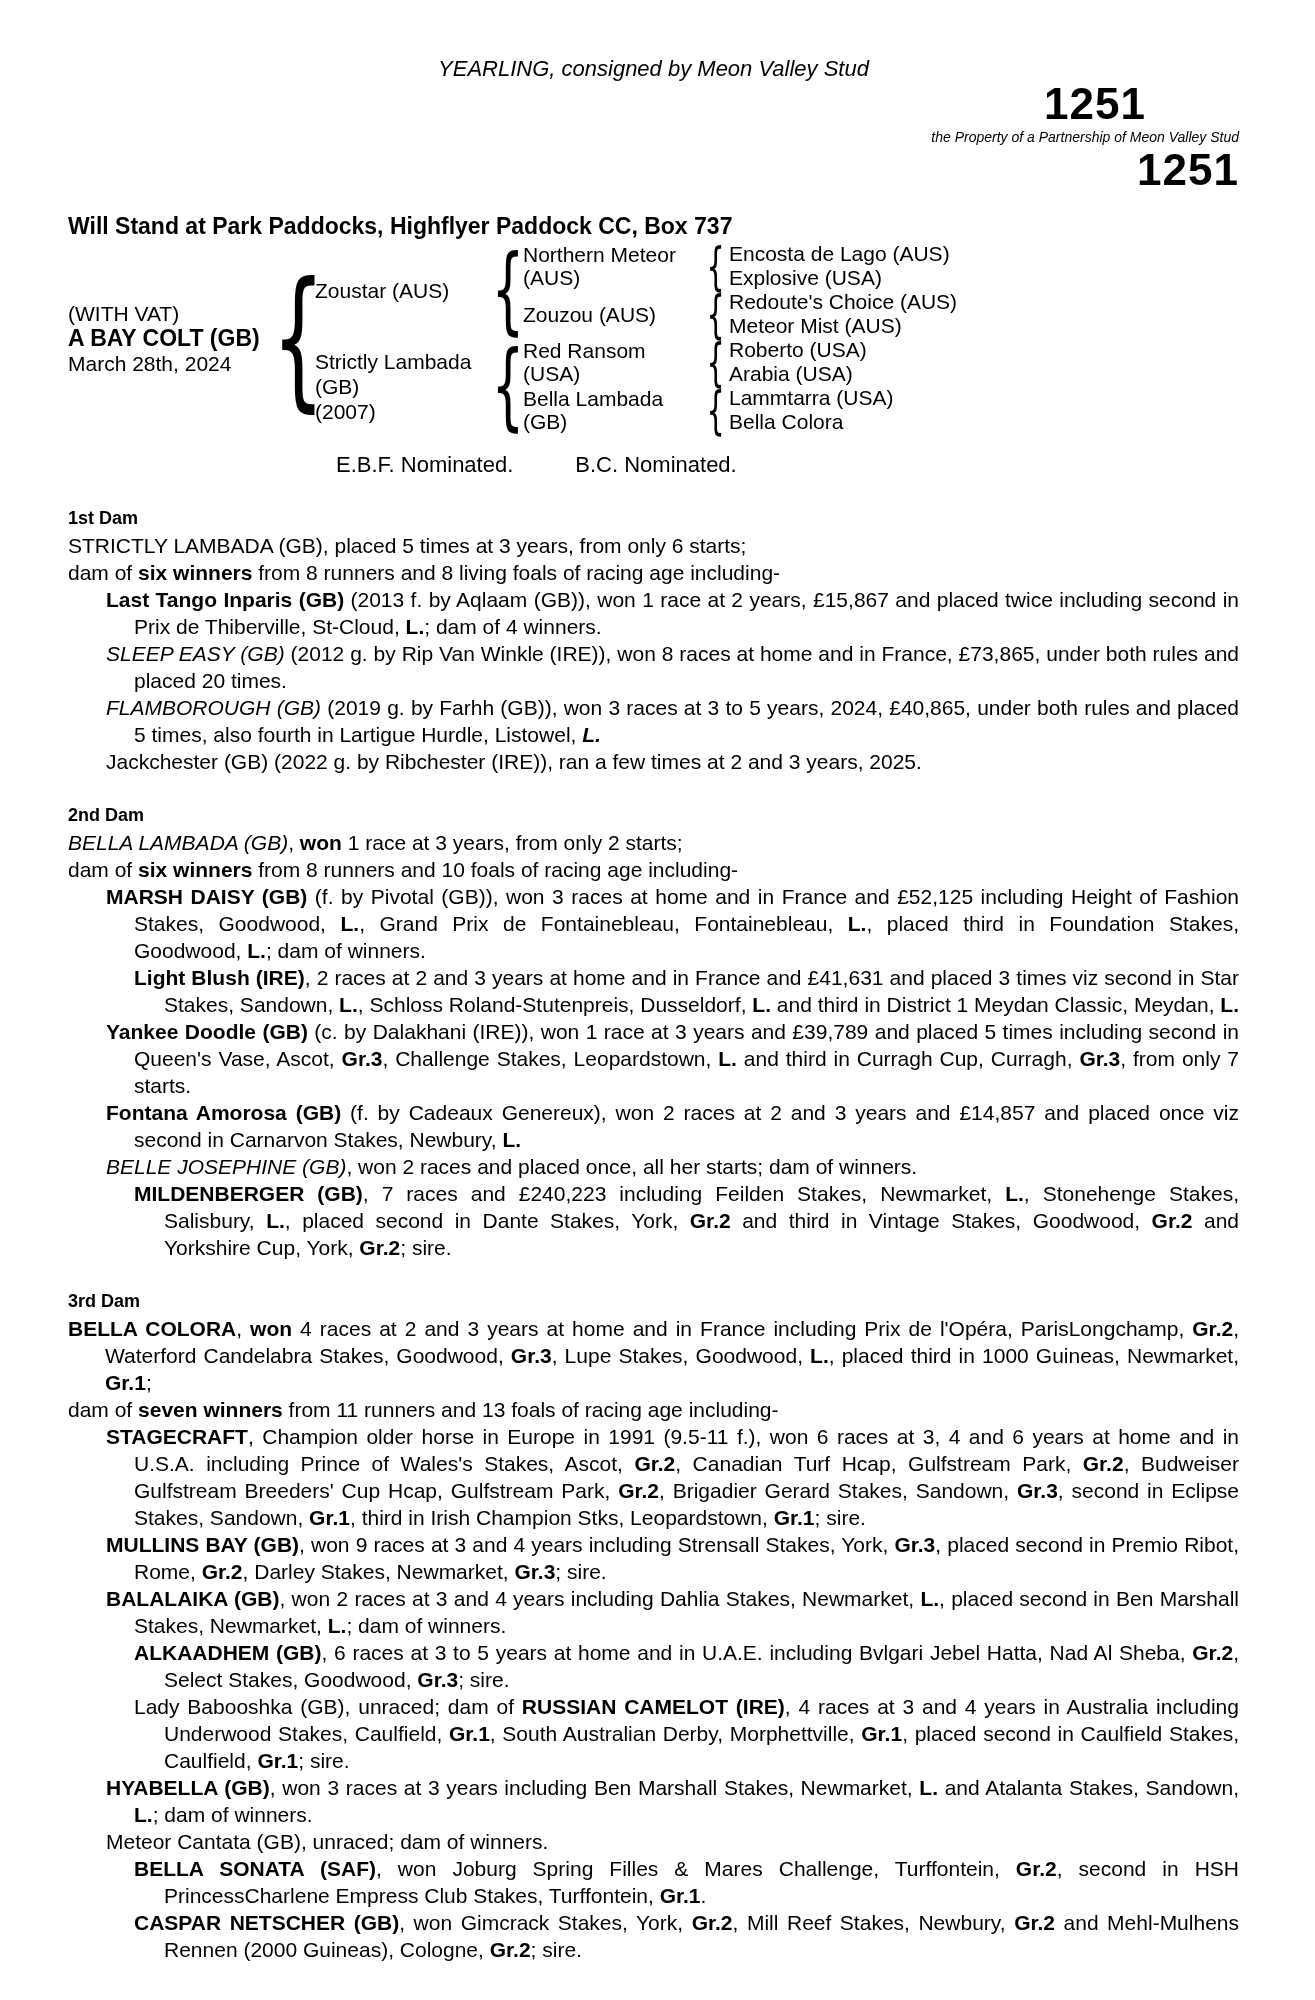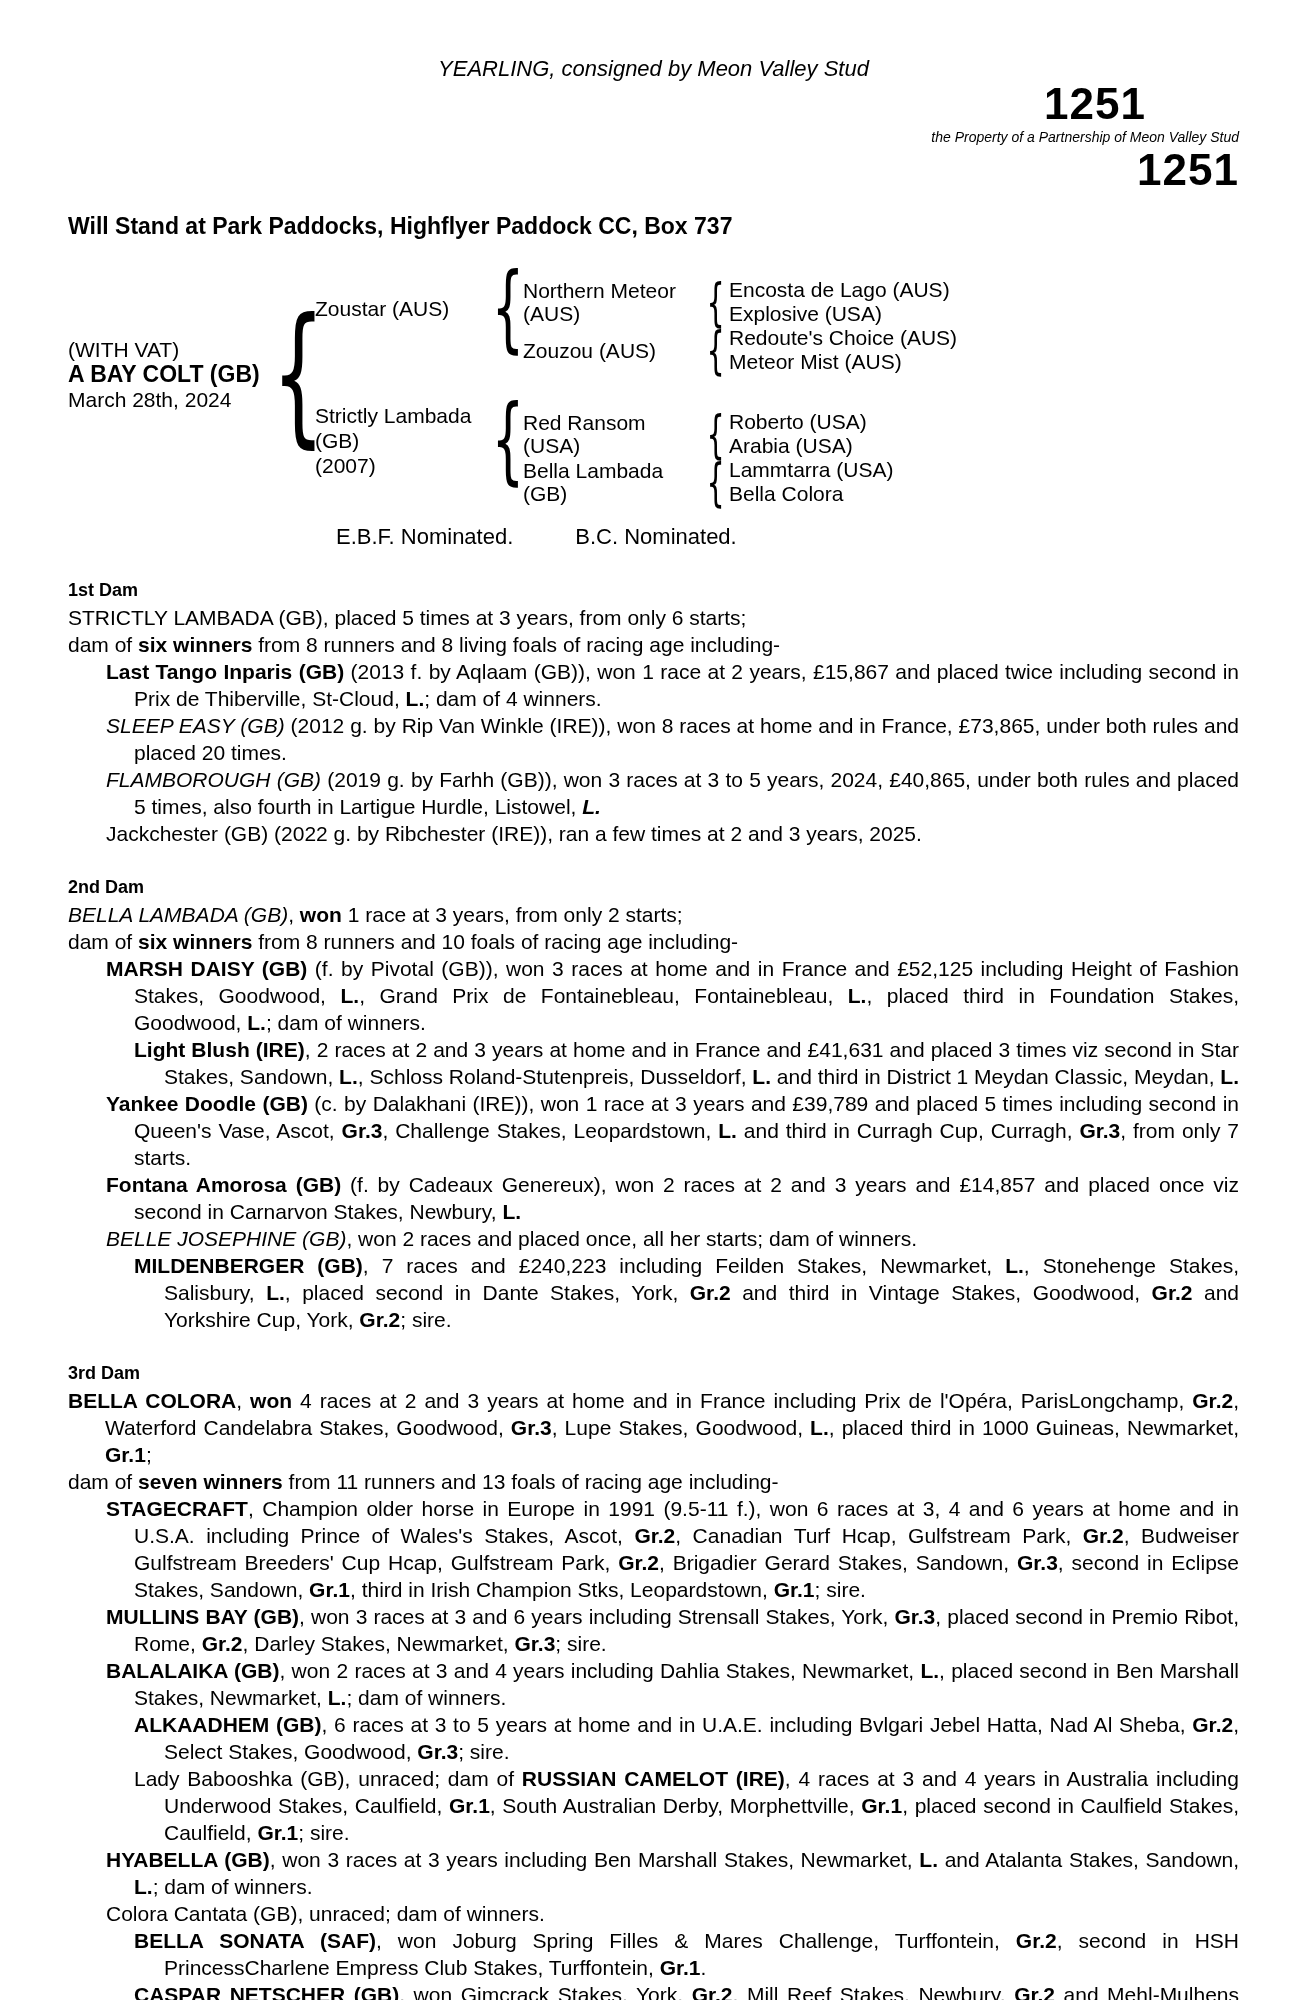--- a/index.html
+++ b/index.html
@@ -19,21 +19,21 @@
   .subject { width:213px; line-height:25px; }
   .subject .sname { font-weight:700; font-size:23px; }
   .brace { display:flex; align-items:center; justify-content:center; }
   .brace::before { content:"{"; display:block; line-height:0.9; font-family:"DejaVu Sans",sans-serif; transform:scaleX(0.55); }
   .brace-1 { width:34px; } .brace-1::before { font-size:152px; }
   .brace-2 { width:30px; } .brace-2::before { font-size:94px; }
   .brace-3 { width:26px; } .brace-3::before { font-size:52px; }
   .ped-right { flex:1; }
   .half { display:flex; align-items:center; }
   .sire-cell { width:178px; line-height:25px; }
-  .pstack { flex:1;margin-top:36px; }
+  .pstack { flex:1; }
   .prow { display:flex; align-items:center; height:48px; }
   .pname { width:180px; line-height:23px; }
   .gp-pair { flex:1; line-height:24px; }
   .gp-line { display:block; white-space:nowrap; }
   .pline { display:block; }
 
   
   .noms { display:flex; gap:62px; font-weight:400; font-size:22px; margin:18px 0 0 268px; }
 
   
@@ -164,25 +164,25 @@
           <div class="para ind2"><span class="b">MILDENBERGER (GB)</span><span>, 7 races and £240,223 including Feilden Stakes, Newmarket, </span><span class="b">L.</span><span>, Stonehenge Stakes, Salisbury, </span><span class="b">L.</span><span>, placed second in Dante Stakes, York, </span><span class="b">Gr.2</span><span> and third in Vintage Stakes, Goodwood, </span><span class="b">Gr.2</span><span> and Yorkshire Cup, York, </span><span class="b">Gr.2</span><span>; sire.</span></div>
         </div>
   </div>
 
   <div class="section">
     <div class="sec-h">3rd Dam</div>
     <div>
           <div class="para ind0"><span class="b">BELLA COLORA</span><span>, </span><span class="b">won</span><span> 4 races at 2 and 3 years at home and in France including Prix de l'Opéra, ParisLongchamp, </span><span class="b">Gr.2</span><span>, Waterford Candelabra Stakes, Goodwood, </span><span class="b">Gr.3</span><span>, Lupe Stakes, Goodwood, </span><span class="b">L.</span><span>, placed third in 1000 Guineas, Newmarket, </span><span class="b">Gr.1</span><span>;</span></div>
           <div class="para ind0"><span>dam of </span><span class="b">seven winners</span><span> from 11 runners and 13 foals of racing age including-</span></div>
           <div class="para ind1"><span class="b">STAGECRAFT</span><span>, Champion older horse in Europe in 1991 (9.5-11 f.), won 6 races at 3, 4 and 6 years at home and in U.S.A. including Prince of Wales's Stakes, Ascot, </span><span class="b">Gr.2</span><span>, Canadian Turf Hcap, Gulfstream Park, </span><span class="b">Gr.2</span><span>, Budweiser Gulfstream Breeders' Cup Hcap, Gulfstream Park, </span><span class="b">Gr.2</span><span>, Brigadier Gerard Stakes, Sandown, </span><span class="b">Gr.3</span><span>, second in Eclipse Stakes, Sandown, </span><span class="b">Gr.1</span><span>, third in Irish Champion Stks, Leopardstown, </span><span class="b">Gr.1</span><span>; sire.</span></div>
-          <div class="para ind1"><span class="b">MULLINS BAY (GB)</span><span>, won 3 races at 3 and 6 years including Strensall Stakes, York, </span><span class="b">Gr.3</span><span>, placed second in Premio Ribot, Rome, </span><span class="b">Gr.2</span><span>, Darley Stakes, Newmarket, </span><span class="b">Gr.3</span><span>; sire.</span></div>
+          <div class="para ind1"><span class="b">MULLINS BAY (GB)</span><span>, won 9 races at 3 and 4 years including Strensall Stakes, York, </span><span class="b">Gr.3</span><span>, placed second in Premio Ribot, Rome, </span><span class="b">Gr.2</span><span>, Darley Stakes, Newmarket, </span><span class="b">Gr.3</span><span>; sire.</span></div>
           <div class="para ind1"><span class="b">BALALAIKA (GB)</span><span>, won 2 races at 3 and 4 years including Dahlia Stakes, Newmarket, </span><span class="b">L.</span><span>, placed second in Ben Marshall Stakes, Newmarket, </span><span class="b">L.</span><span>; dam of winners.</span></div>
           <div class="para ind2"><span class="b">ALKAADHEM (GB)</span><span>, 6 races at 3 to 5 years at home and in U.A.E. including Bvlgari Jebel Hatta, Nad Al Sheba, </span><span class="b">Gr.2</span><span>, Select Stakes, Goodwood, </span><span class="b">Gr.3</span><span>; sire.</span></div>
           <div class="para ind2"><span>Lady Babooshka (GB), unraced; dam of </span><span class="b">RUSSIAN CAMELOT (IRE)</span><span>, 4 races at 3 and 4 years in Australia including Underwood Stakes, Caulfield, </span><span class="b">Gr.1</span><span>, South Australian Derby, Morphettville, </span><span class="b">Gr.1</span><span>, placed second in Caulfield Stakes, Caulfield, </span><span class="b">Gr.1</span><span>; sire.</span></div>
           <div class="para ind1"><span class="b">HYABELLA (GB)</span><span>, won 3 races at 3 years including Ben Marshall Stakes, Newmarket, </span><span class="b">L.</span><span> and Atalanta Stakes, Sandown, </span><span class="b">L.</span><span>; dam of winners.</span></div>
-          <div class="para ind1"><span>Colora Cantata (GB), unraced; dam of winners.</span></div>
+          <div class="para ind1"><span>Meteor Cantata (GB), unraced; dam of winners.</span></div>
           <div class="para ind2"><span class="b">BELLA SONATA (SAF)</span><span>, won Joburg Spring Filles &amp; Mares Challenge, Turffontein, </span><span class="b">Gr.2</span><span>, second in HSH PrincessCharlene Empress Club Stakes, Turffontein, </span><span class="b">Gr.1</span><span>.</span></div>
           <div class="para ind2"><span class="b">CASPAR NETSCHER (GB)</span><span>, won Gimcrack Stakes, York, </span><span class="b">Gr.2</span><span>, Mill Reef Stakes, Newbury, </span><span class="b">Gr.2</span><span> and Mehl-Mulhens Rennen (2000 Guineas), Cologne, </span><span class="b">Gr.2</span><span>; sire.</span></div>
         </div>
   </div>
 </div>
 
 </div>
 
 </body></html>

